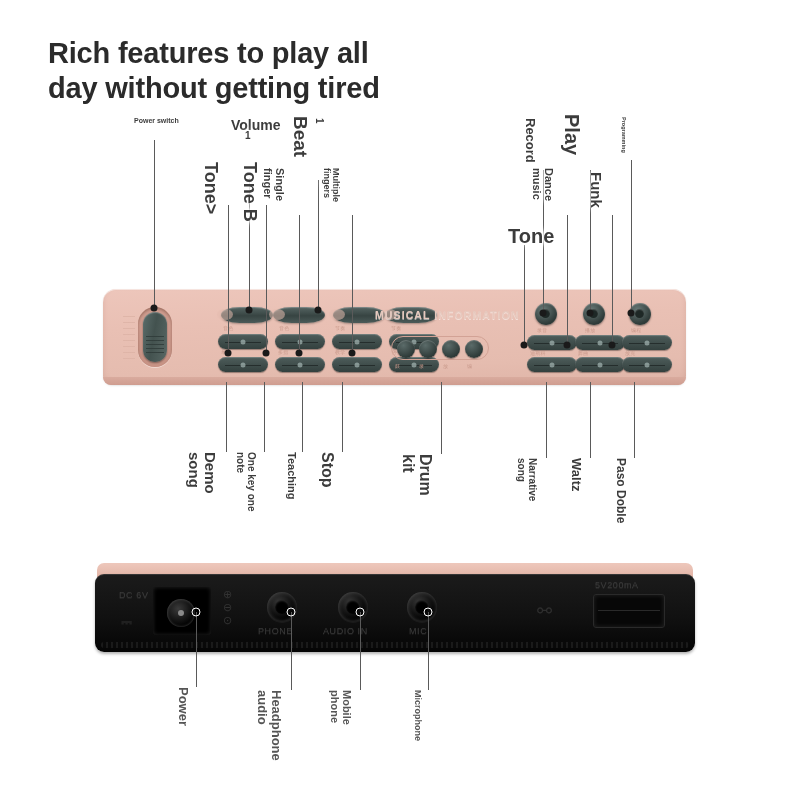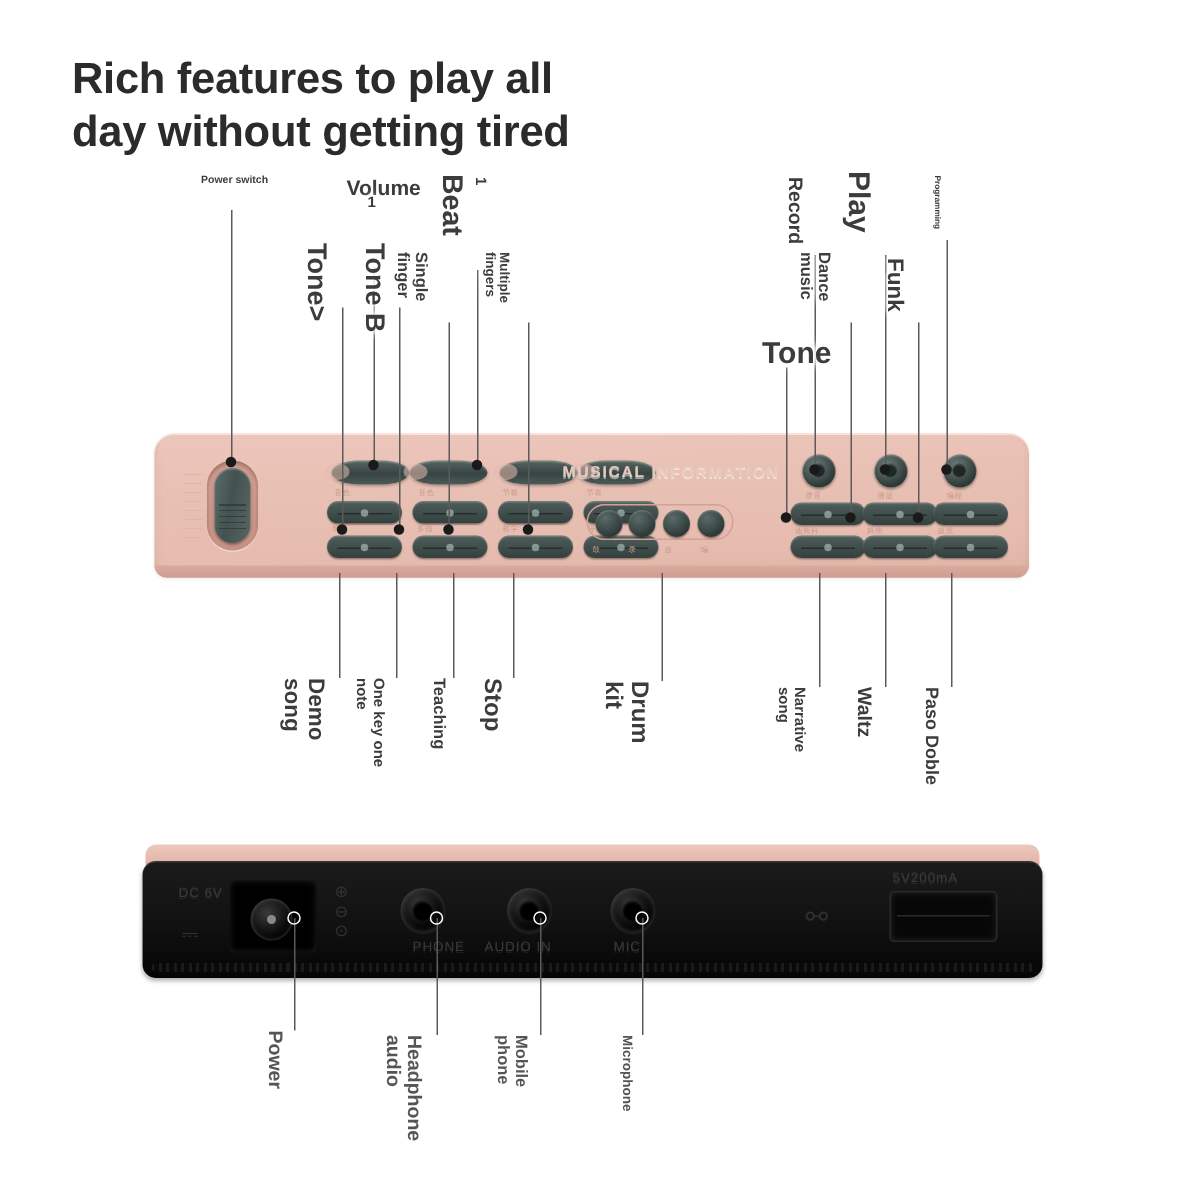--- a/index.html
+++ b/index.html
@@ -299,21 +299,21 @@
       <div class="rearlabel" style="left:24px;top:16px;">DC 6V</div>
       <div class="rearsym" style="left:26px;top:40px;font-size:14px;">⎓</div>
 
       <div class="dcbox">
         <div class="dcjack"></div>
       </div>
 
       <div class="rearsym" style="left:128px;top:14px;">⊕<br>⊖<br>⊙</div>
 
       <div class="jack" style="left:172px;top:18px;"></div>
-      <div class="rearlabel" style="left:180px;top:52px;">PHONE</div>
+      <div class="rearlabel" style="left:163px;top:52px;">PHONE</div>
 
       <div class="jack" style="left:243px;top:18px;"></div>
       <div class="rearlabel" style="left:228px;top:52px;">AUDIO IN</div>
 
       <div class="jack" style="left:312px;top:18px;"></div>
       <div class="rearlabel" style="left:314px;top:52px;">MIC</div>
 
       <div class="rearsym" style="left:442px;top:26px;font-size:18px;color:#2e2e2e;">⚯</div>
       <div class="rearlabel" style="left:500px;top:6px;">5V200mA</div>
       <div class="usbport"></div>

